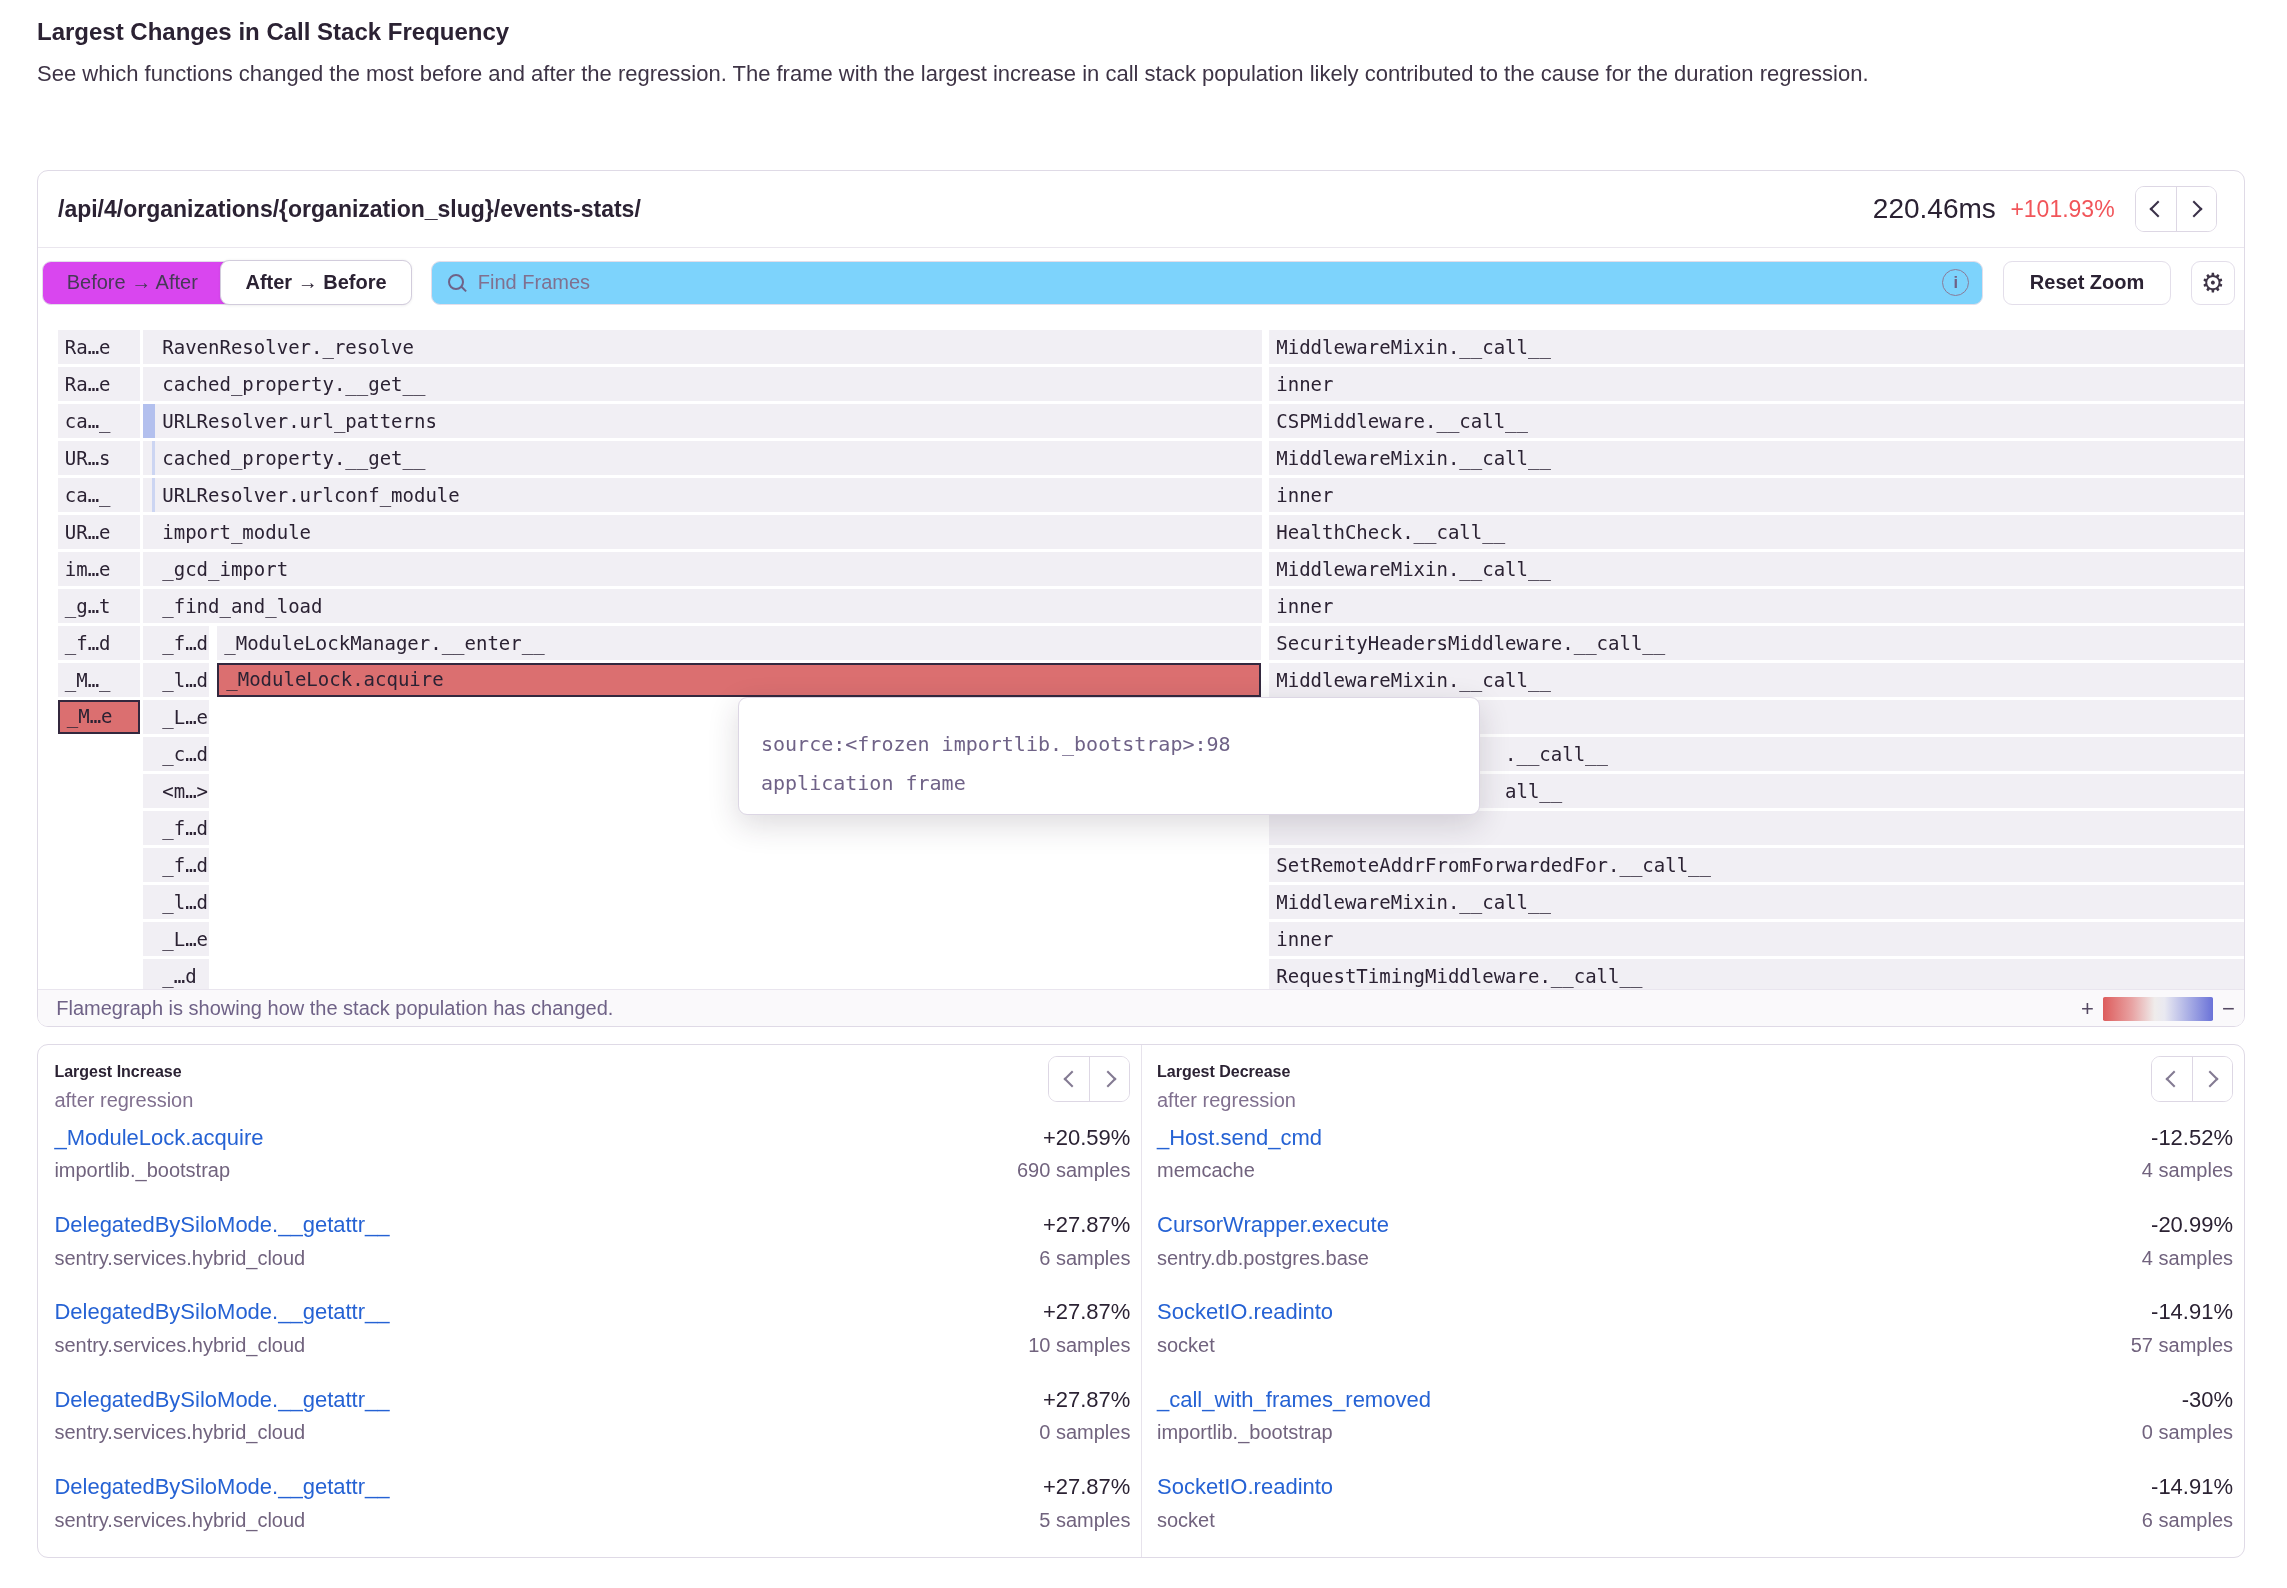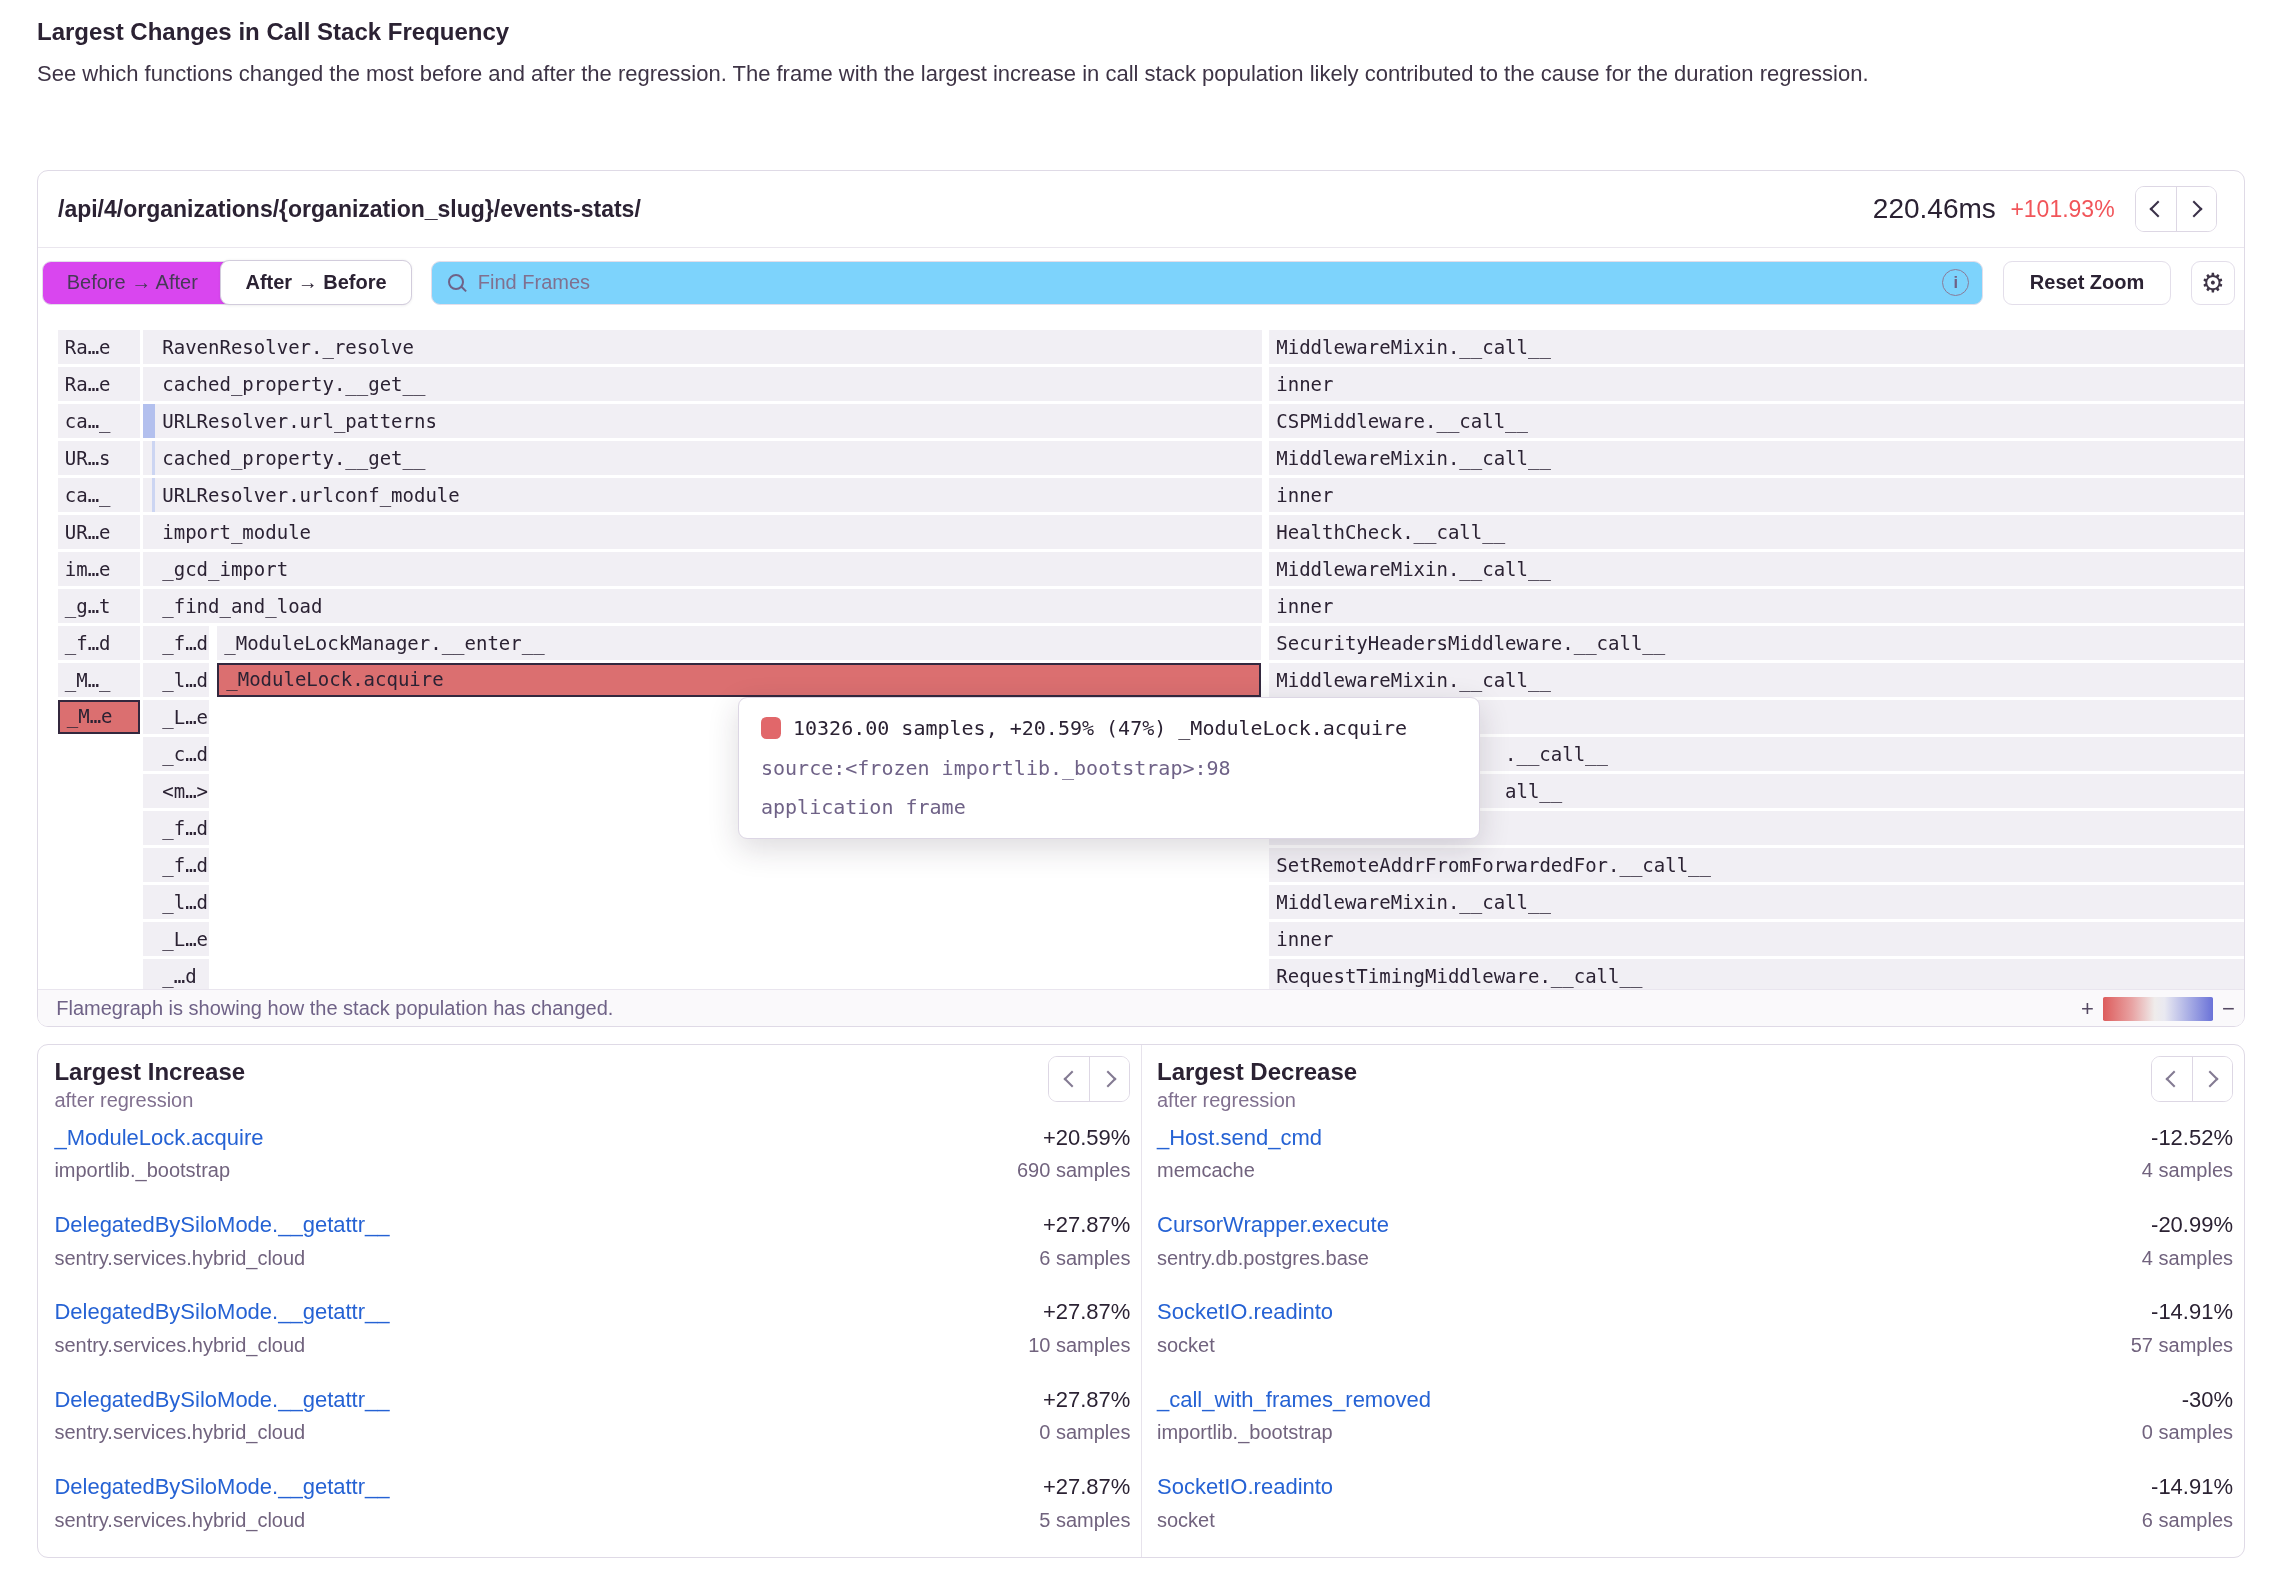--- a/index.html
+++ b/index.html
@@ -93,21 +93,21 @@
              display:flex; align-items:center; padding-left:18.3px; }
   .fstatus { font-size:20px; color:#6f6287; }
   .legend { position:absolute; right:9.1px; top:0; height:37px; display:flex; align-items:center; gap:9.1px; }
   .lplus, .lminus { font-size:22px; color:#554a63; }
   .lbar { width:110px; height:24px; border-radius:1.8px;
           background:linear-gradient(90deg,#dd5c5c 0%,#e8a2a2 26%,#efeceb 47%,#e9e9f1 56%,#a9aee5 78%,#6a72d8 100%); }
 
   
   .half { flex:1; position:relative; padding:11px 11px 0 16.4px; }
   .half.rightside { border-left:1.4px solid #e7e3ec; padding-left:14.6px; }
-  .h-title { font-size:24px; font-weight:700; color:#2b2233; line-height:31px; }
+  .h-title { font-size:16px; font-weight:700; color:#2b2233; line-height:31px; }
   .h-sub { font-size:20px; color:#80708f; line-height:27.4px; }
   .pag { position:absolute; top:11px; right:11px; }
   .entries { margin-top:9.1px; }
   .entry { display:flex; justify-content:space-between; align-items:flex-start; margin-bottom:27.4px; height:60px; }
   .e-name { font-size:22px; color:#2562d4; line-height:27.4px; cursor:pointer; }
   .e-mod  { font-size:20px; color:#71637e; line-height:25.6px; margin-top:7.3px; }
   .e-r { text-align:right; }
   .e-pct { font-size:22px; font-weight:500; color:#2b2233; line-height:27.4px; }
   .e-smp { font-size:20px; color:#71637e; line-height:25.6px; margin-top:7.3px; }
 </style>
@@ -229,24 +229,20 @@
           <div class="fcell" style="--i: 11; padding-left: 236px;">.__call__</div>
           <div class="fcell" style="--i: 12; padding-left: 236px;">all__</div>
           <div class="fcell" style="--i: 13;"></div>
           <div class="fcell" style="--i: 14;">SetRemoteAddrFromForwardedFor.__call__</div>
           <div class="fcell" style="--i: 15;">MiddlewareMixin.__call__</div>
           <div class="fcell" style="--i: 16;">inner</div>
           <div class="fcell" style="--i: 17;">RequestTimingMiddleware.__call__</div>
         </div>
 
       <div class="tooltip">
-        <div class="tt1">
-          <span class="swatch"></span>
-          <span>10326.00 samples, +20.59% (47%) _ModuleLock.acquire</span>
-        </div>
         <div class="tt2">source:&lt;frozen importlib._bootstrap&gt;:98</div>
         <div class="tt3">application frame</div>
       </div>
     </div>
 
     <div class="ffooter">
       <span class="fstatus">Flamegraph is showing how the stack population has changed.</span>
       <div class="legend">
         <span class="lplus">+</span>
         <span class="lbar"></span>

